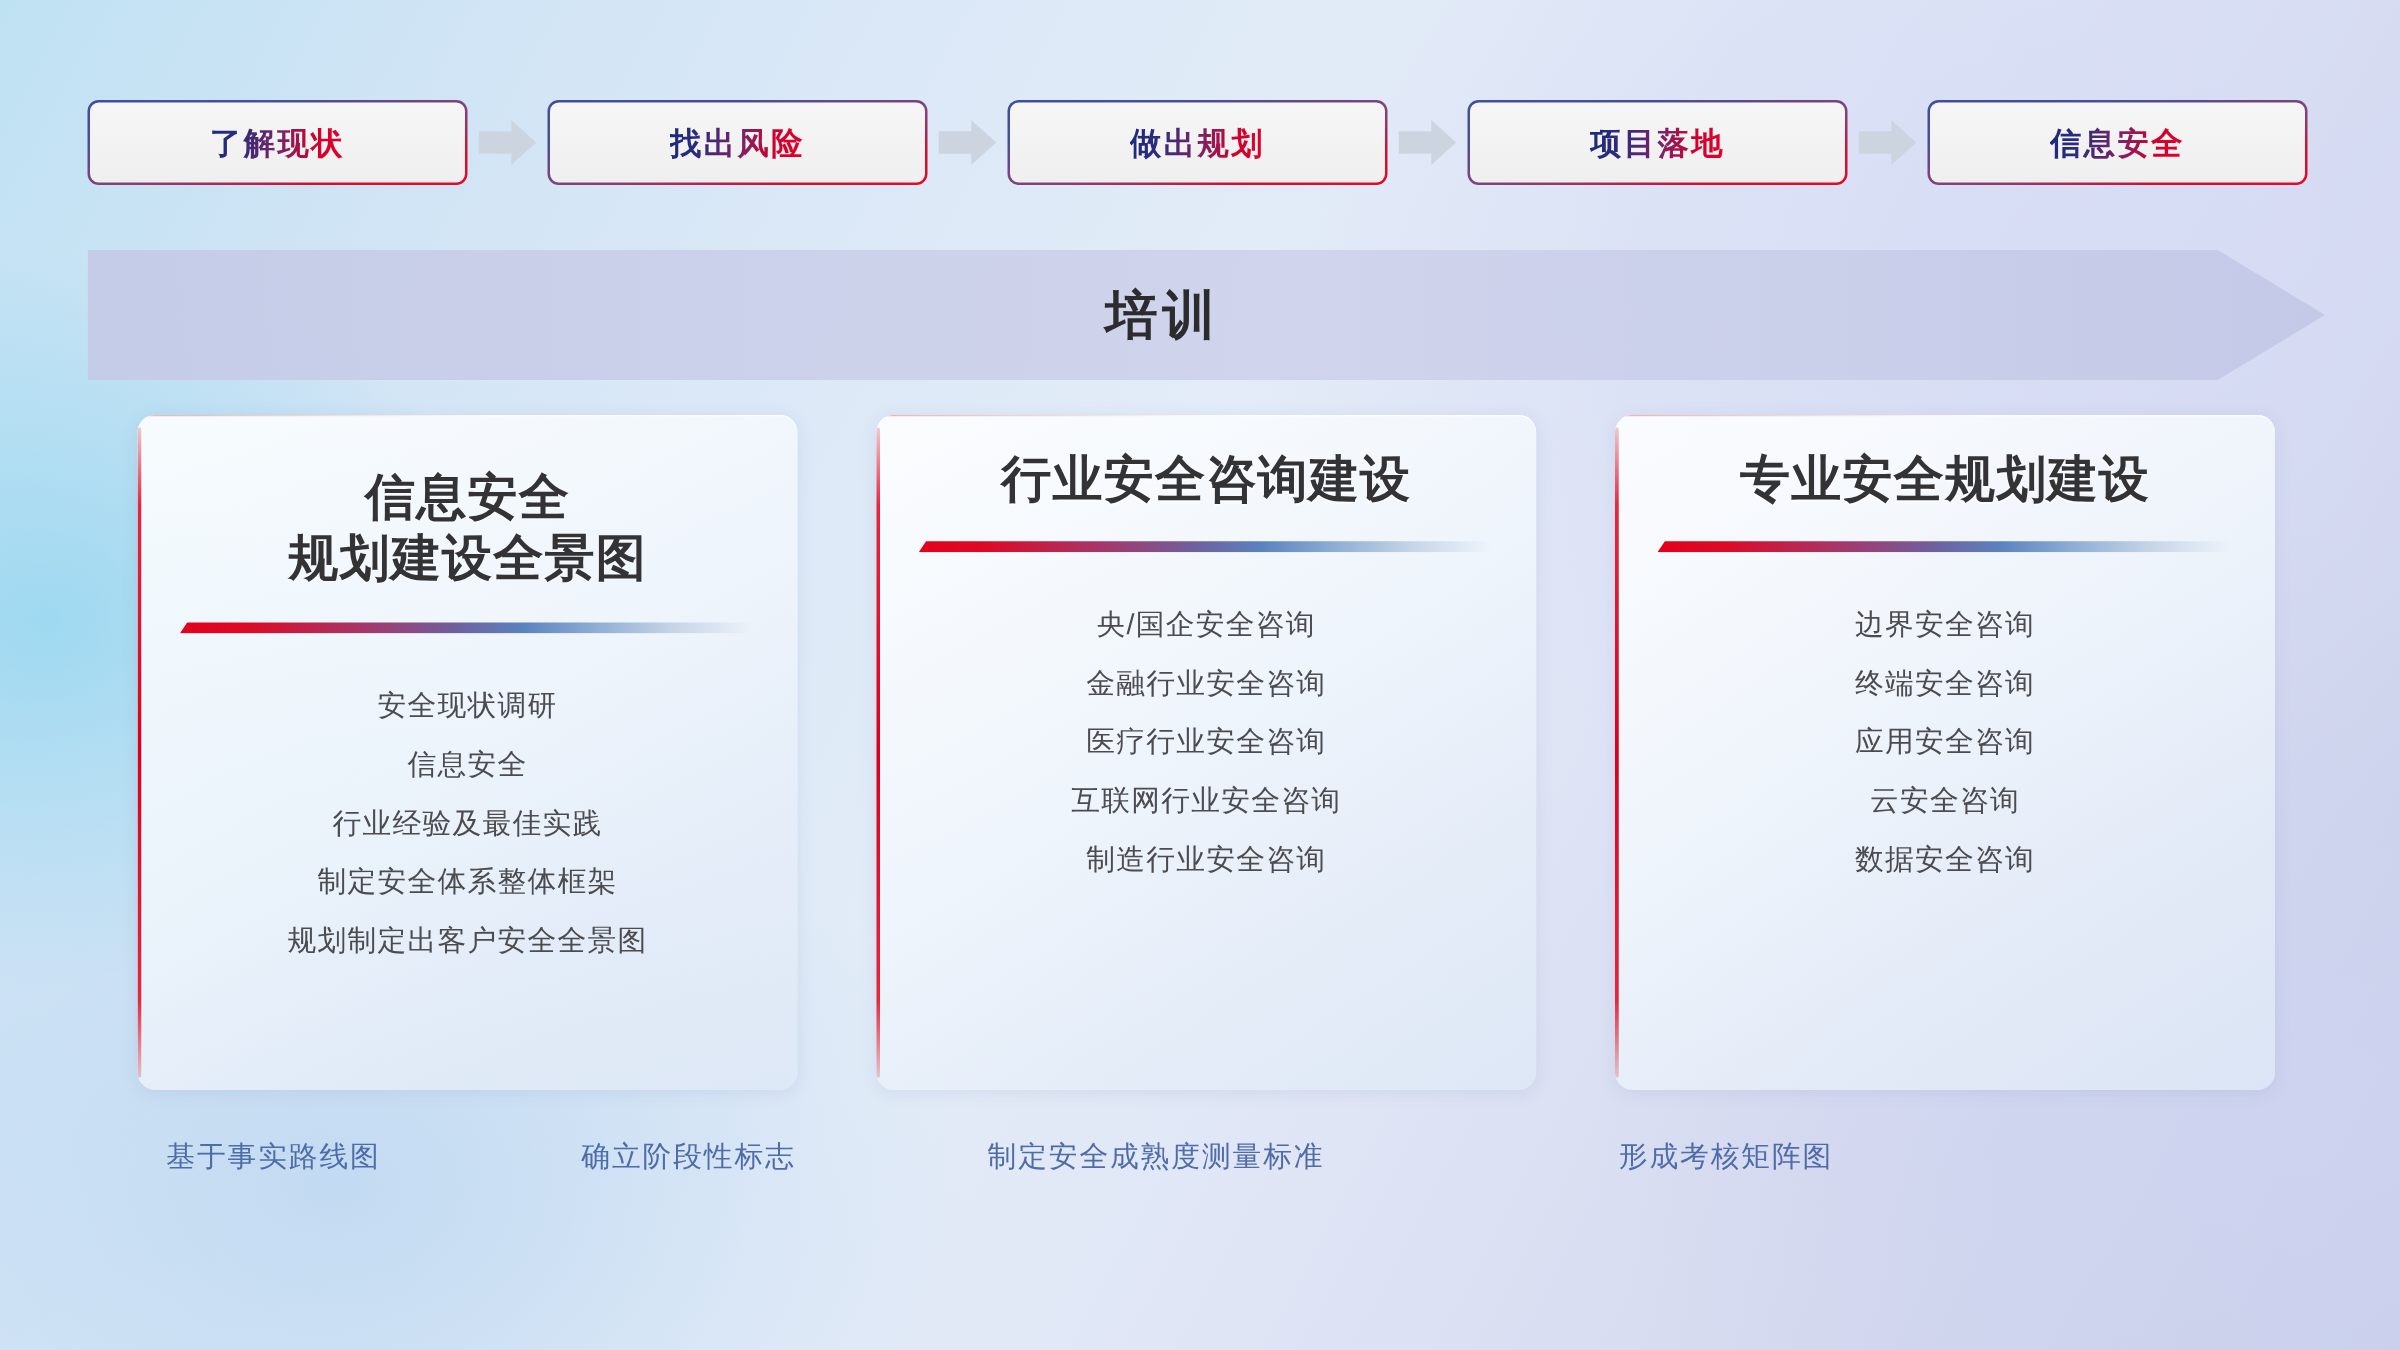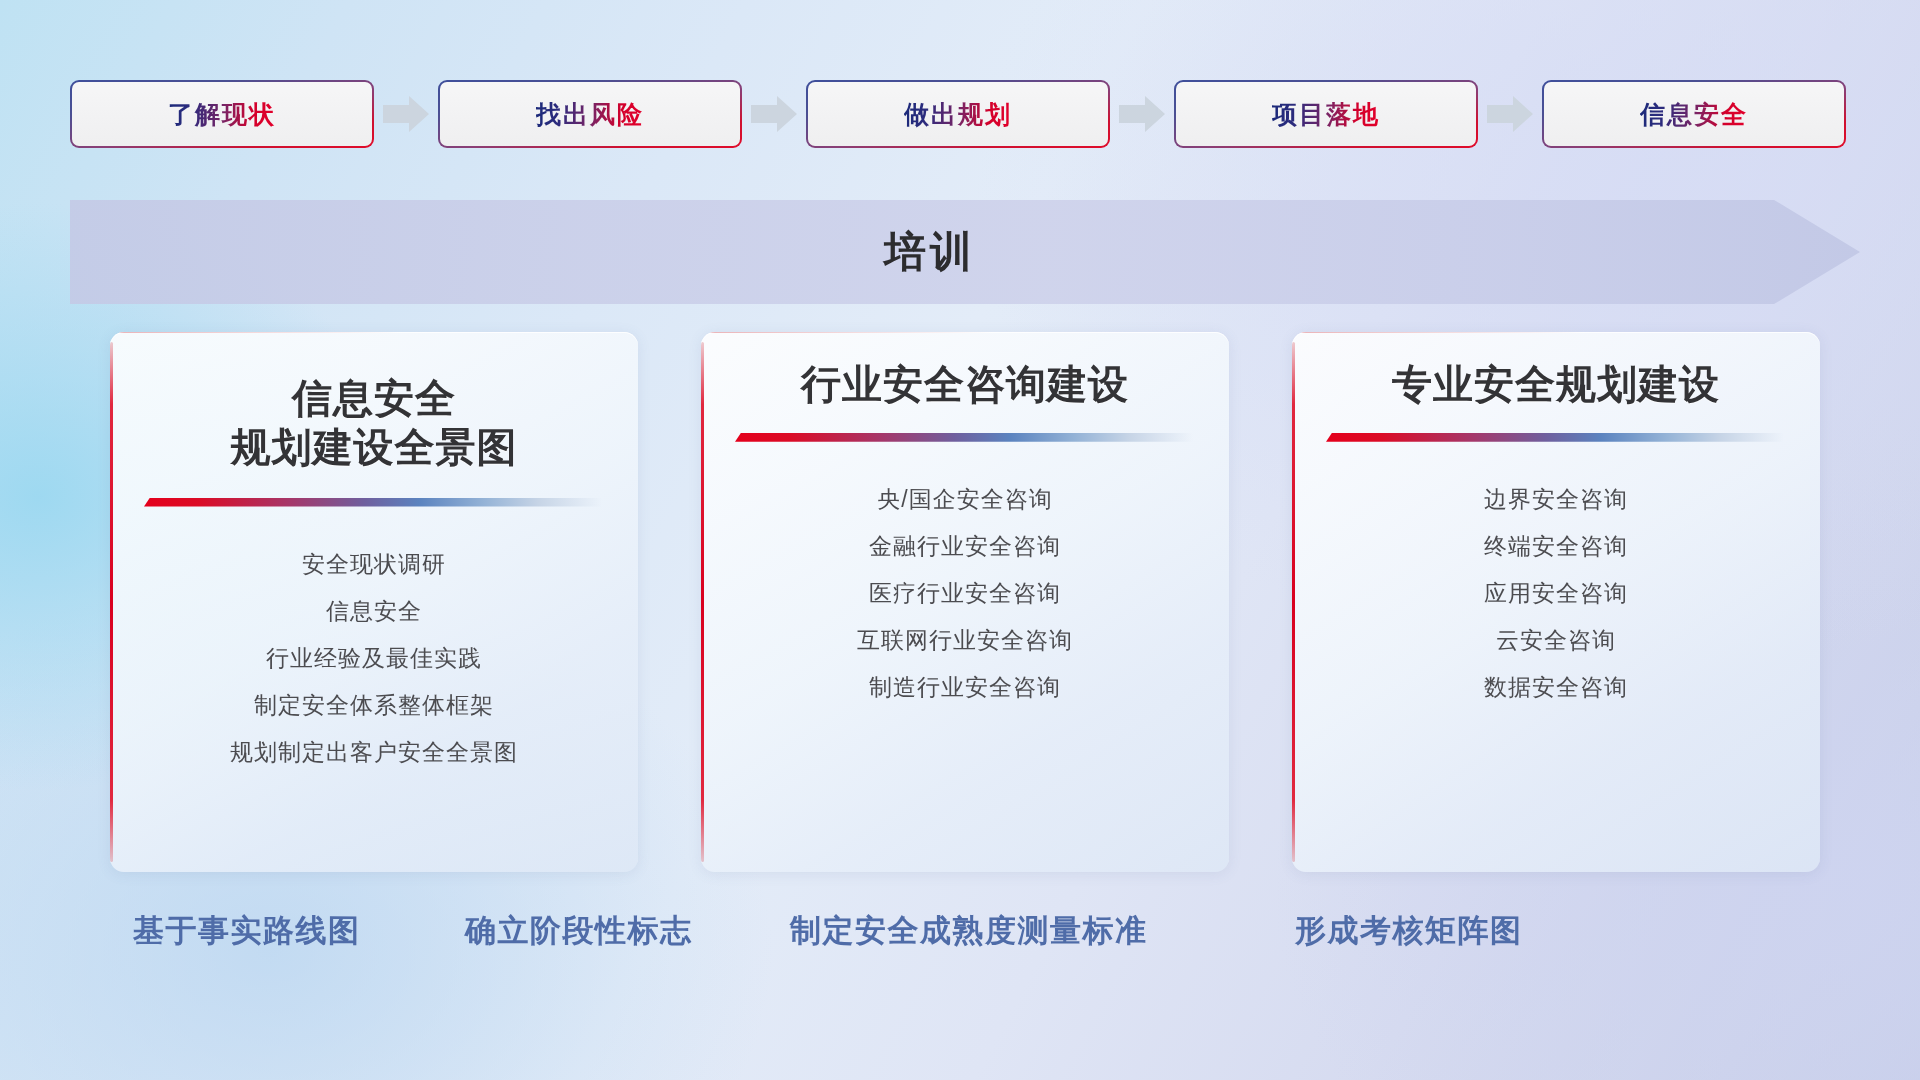--- a/index.html
+++ b/index.html
@@ -213,22 +213,22 @@
   
   #bottom-labels {
     position: absolute;
     left: 0;
     top: 910px;
     width: 1920px;
     height: 60px;
   }
   .bottom-label {
     position: absolute;
-    font-size: 31px;
-    font-weight: 700;
+    font-size: 23px;
+    font-weight: 400;
     color: #4f6ca8;
     letter-spacing: 1.5px;
     white-space: nowrap;
   }
   .bl-0 { left: 133px; }
   .bl-1 { left: 465px; }
   .bl-2 { left: 790px; }
   .bl-3 { left: 1295px; }
 </style>
 </head>

